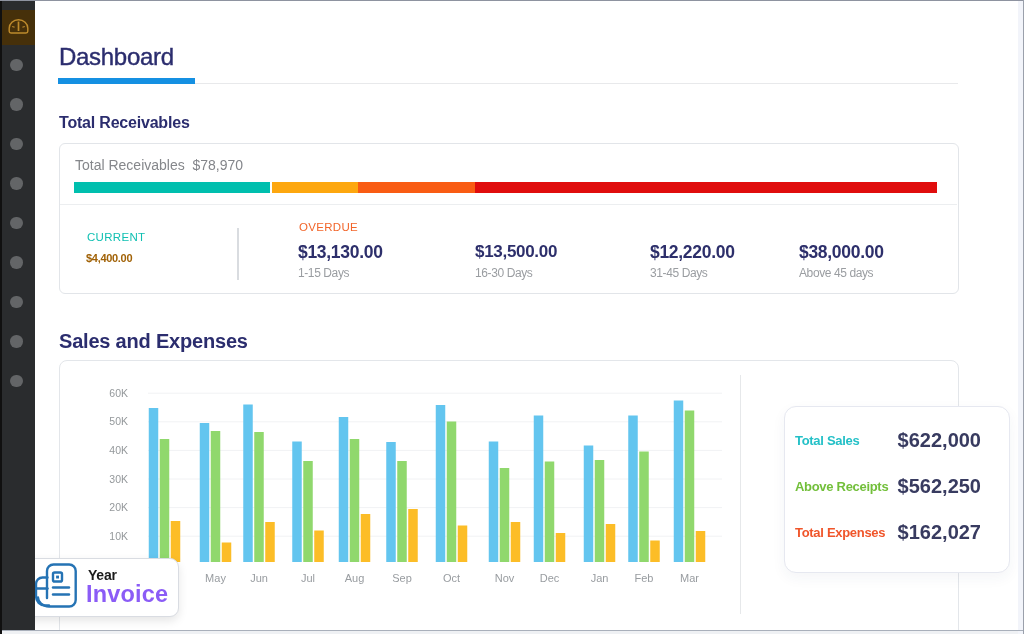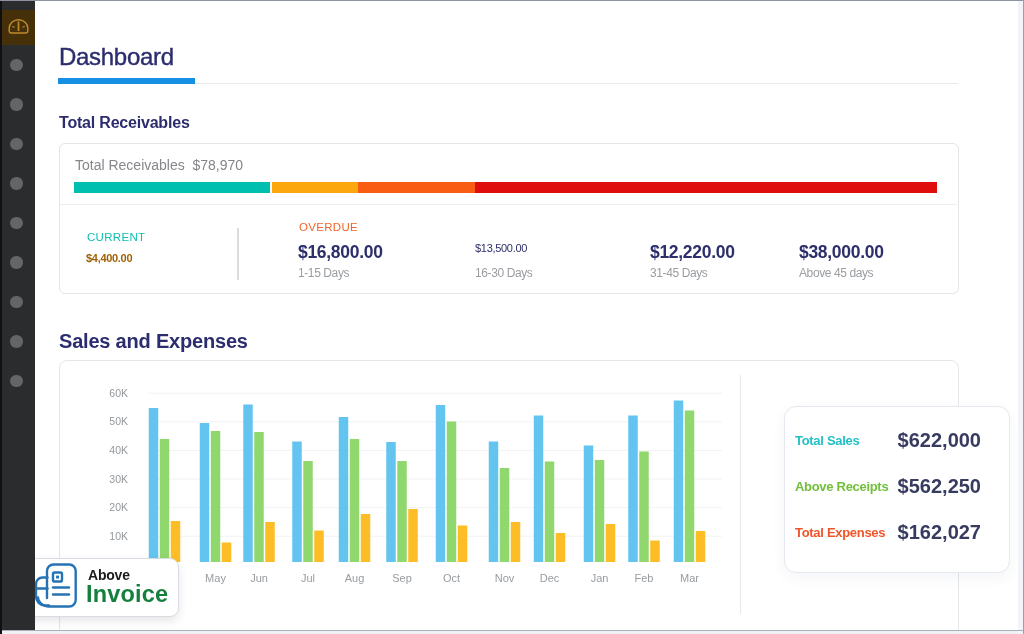--- a/index.html
+++ b/index.html
@@ -51,23 +51,23 @@
 <div class="abs" style="left:358px;top:182px;width:117px;height:11px;background:#f95c13;z-index:6;"></div>
 <div class="abs" style="left:475px;top:182px;width:462px;height:11px;background:#e00d0d;z-index:6;"></div>
 
 <div class="abs" style="left:60px;top:204px;width:897px;height:1px;background:#eceef0;z-index:6;"></div>
 
 <div class="abs" style="left:87px;top:231px;font-size:11.5px;font-weight:400;letter-spacing:.3px;color:#10c0b2;z-index:6;">CURRENT</div>
 <div class="abs" style="left:86px;top:251.5px;font-size:11px;font-weight:700;letter-spacing:-0.3px;color:#a16207;z-index:6;">$4,400.00</div>
 <div class="abs" style="left:237px;top:228px;width:2px;height:52px;background:#d9dce0;z-index:6;"></div>
 <div class="abs" style="left:299px;top:221px;font-size:11.5px;font-weight:400;letter-spacing:.3px;color:#f2652a;z-index:6;">OVERDUE</div>
 
-<div class="abs" style="left:298px;top:241.5px;font-size:17.5px;font-weight:700;letter-spacing:-0.3px;color:#2d2f6b;z-index:6;">$16,800.00</div>
+<div class="abs" style="left:298px;top:241.5px;font-size:17.5px;font-weight:700;letter-spacing:-0.3px;color:#2d2f6b;z-index:6;">$13,130.00</div>
 <div class="abs" style="left:298px;top:266px;font-size:12px;letter-spacing:-0.4px;color:#9a9da1;z-index:6;text-align:right;">1-15 Days</div>
-<div class="abs" style="left:475px;top:241.5px;font-size:11px;font-weight:400;letter-spacing:-0.3px;color:#2d2f6b;z-index:6;">$13,500.00</div>
+<div class="abs" style="left:475px;top:241.5px;font-size:17px;font-weight:700;letter-spacing:-0.3px;color:#2d2f6b;z-index:6;">$13,500.00</div>
 <div class="abs" style="left:475px;top:266px;font-size:12px;letter-spacing:-0.4px;color:#9a9da1;z-index:6;">16-30 Days</div>
 <div class="abs" style="left:650px;top:241.5px;font-size:17.5px;font-weight:700;letter-spacing:-0.3px;color:#2d2f6b;z-index:6;">$12,220.00</div>
 <div class="abs" style="left:650px;top:266px;font-size:12px;letter-spacing:-0.4px;color:#9a9da1;z-index:6;">31-45 Days</div>
 <div class="abs" style="left:799px;top:241.5px;font-size:17.5px;font-weight:700;letter-spacing:-0.3px;color:#2d2f6b;z-index:6;">$38,000.00</div>
 <div class="abs" style="left:799px;top:266px;font-size:12px;letter-spacing:-0.4px;color:#9a9da1;z-index:6;text-align:center;">Above 45 days</div>
 
 <div class="abs" style="left:59px;top:330px;font-size:20px;font-weight:700;letter-spacing:-0.2px;color:#2b2d6e;z-index:5;">Sales and Expenses</div>
 <div class="abs" style="left:858px;top:334px;font-size:12.5px;font-weight:700;color:#363a68;letter-spacing:-0.3px;z-index:5;margin-top:46px;">Fiscal Year <span style="display:inline-block;margin-left:1px;width:0;height:0;border-left:5.3px solid transparent;border-right:5.3px solid transparent;border-top:5.6px solid #3b3e6b;vertical-align:1px;"></span></div>
 
 <div class="abs" style="left:59px;top:360px;width:898px;height:330px;border:1px solid #e3e6ea;border-radius:8px;background:#fff;z-index:5;"></div>
@@ -148,14 +148,14 @@
   <g fill="none" stroke="#2573b4" stroke-width="2.4" stroke-linejoin="round" stroke-linecap="round">
     <path d="M16.5 15.5 h-5 a6.5 6.5 0 0 0 -6.5 6.5 v12.5 a9 9 0 0 0 9 9 h4"></path>
     <path d="M5 26.5 h11.5"></path>
     <path d="M16 36 V9 a6.5 6.5 0 0 1 6.5 -6.5 h15.7 a6.5 6.5 0 0 1 6.5 6.5 v29 a6.5 6.5 0 0 1 -6.5 6.5 H18 c-6.5 0 -11 -4.5 -11 -9"></path>
     <rect x="22" y="10.5" width="9" height="9" rx="1.6"></rect>
     <path d="M22 25.5 h16"></path>
     <path d="M22 32.5 h16"></path>
   </g>
   <rect x="25.1" y="13.6" width="2.9" height="2.9" fill="#2573b4"></rect>
 </svg>
-<div class="abs" style="left:88px;top:567px;font-size:14px;letter-spacing:-0.2px;font-weight:700;color:#1b1b1b;z-index:21;">Above</div>
-<div class="abs" style="left:86px;top:581px;font-size:23.5px;letter-spacing:0.2px;font-weight:700;color:#15803d;z-index:21;">Invoice</div>
+<div class="abs" style="left:88px;top:567px;font-size:14px;letter-spacing:-0.2px;font-weight:700;color:#1b1b1b;z-index:21;">Year</div>
+<div class="abs" style="left:86px;top:581px;font-size:23.5px;letter-spacing:0.2px;font-weight:700;color:#8b5cf6;z-index:21;">Invoice</div>
 
 </body></html>

